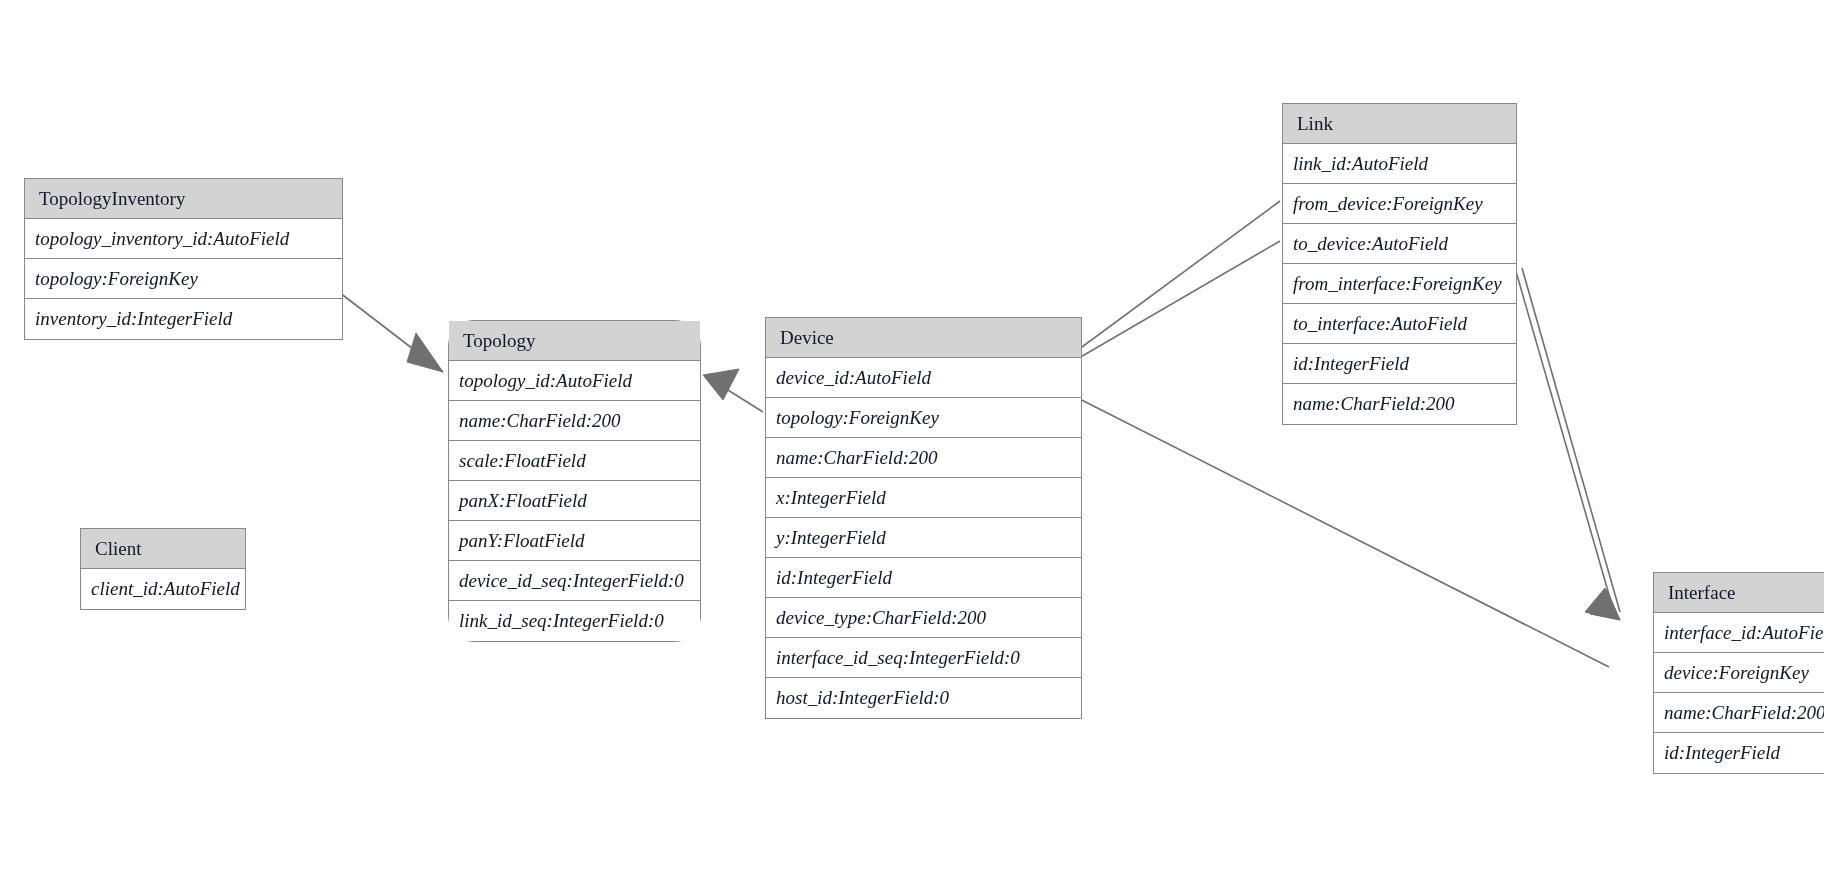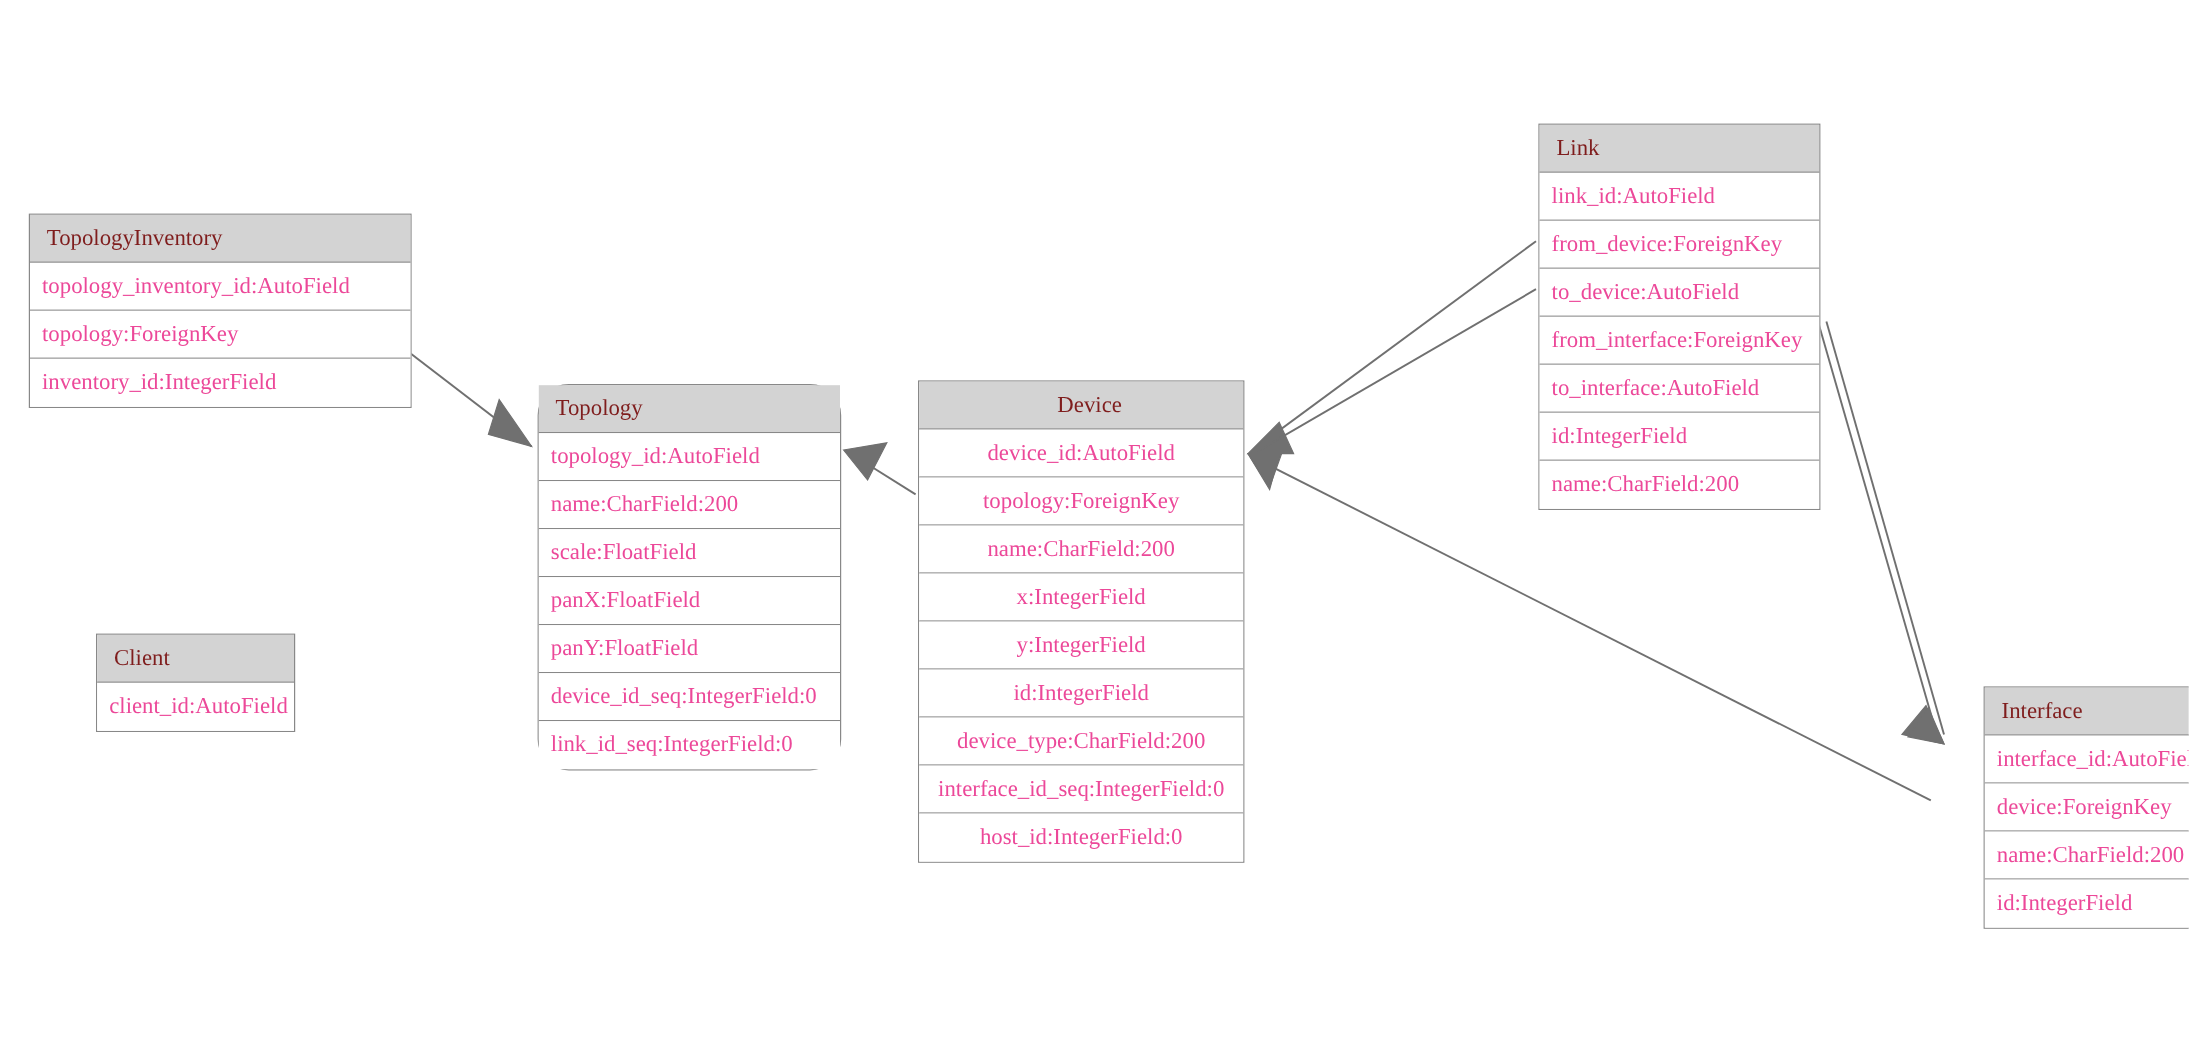--- a/index.html
+++ b/index.html
@@ -28,39 +28,40 @@
     position: absolute;
     box-sizing: border-box;
     border: 1px solid #888888;
     background: #ffffff;
     z-index: 5;
   }
   .entity-title {
     box-sizing: border-box;
     background: #d3d3d3;
     border-bottom: 1px solid #888888;
-    color: #7f1d1d;
+    color: #0f172a;
     font-size: 19px;
     line-height: 40px;
     height: 40px;
     padding: 0 0 0 14px;
     white-space: nowrap;
     overflow: hidden;
   }
   .entity-field {
     box-sizing: border-box;
     border-bottom: 1px solid #888888;
-    color: #ec4899;
+    color: #0f172a;
     font-size: 19px;
     line-height: 40px;
     height: 40px;
     padding: 0 10px 0 10px;
     white-space: nowrap;
     overflow: hidden;
     background: #ffffff;
+    font-style: italic;
   }
   .entity-field:last-child {
     border-bottom: none;
   }
 </style>
 </head>
 <body>
 
 <div id="canvas">
 
@@ -97,21 +98,21 @@
       <div class="entity" style="left: 448px; top: 320px; width: 253px; border-radius: 26px;">
         <div class="entity-title">Topology</div>
         <div class="entity-field">topology_id:AutoField</div>
         <div class="entity-field">name:CharField:200</div>
         <div class="entity-field">scale:FloatField</div>
         <div class="entity-field">panX:FloatField</div>
         <div class="entity-field">panY:FloatField</div>
         <div class="entity-field">device_id_seq:IntegerField:0</div>
         <div class="entity-field">link_id_seq:IntegerField:0</div>
       </div>
-      <div class="entity" style="left: 765px; top: 317px; width: 272px; text-align: center;">
+      <div class="entity" style="left: 765px; top: 317px; width: 317px;">
         <div class="entity-title">Device</div>
         <div class="entity-field">device_id:AutoField</div>
         <div class="entity-field">topology:ForeignKey</div>
         <div class="entity-field">name:CharField:200</div>
         <div class="entity-field">x:IntegerField</div>
         <div class="entity-field">y:IntegerField</div>
         <div class="entity-field">id:IntegerField</div>
         <div class="entity-field">device_type:CharField:200</div>
         <div class="entity-field">interface_id_seq:IntegerField:0</div>
         <div class="entity-field">host_id:IntegerField:0</div>

